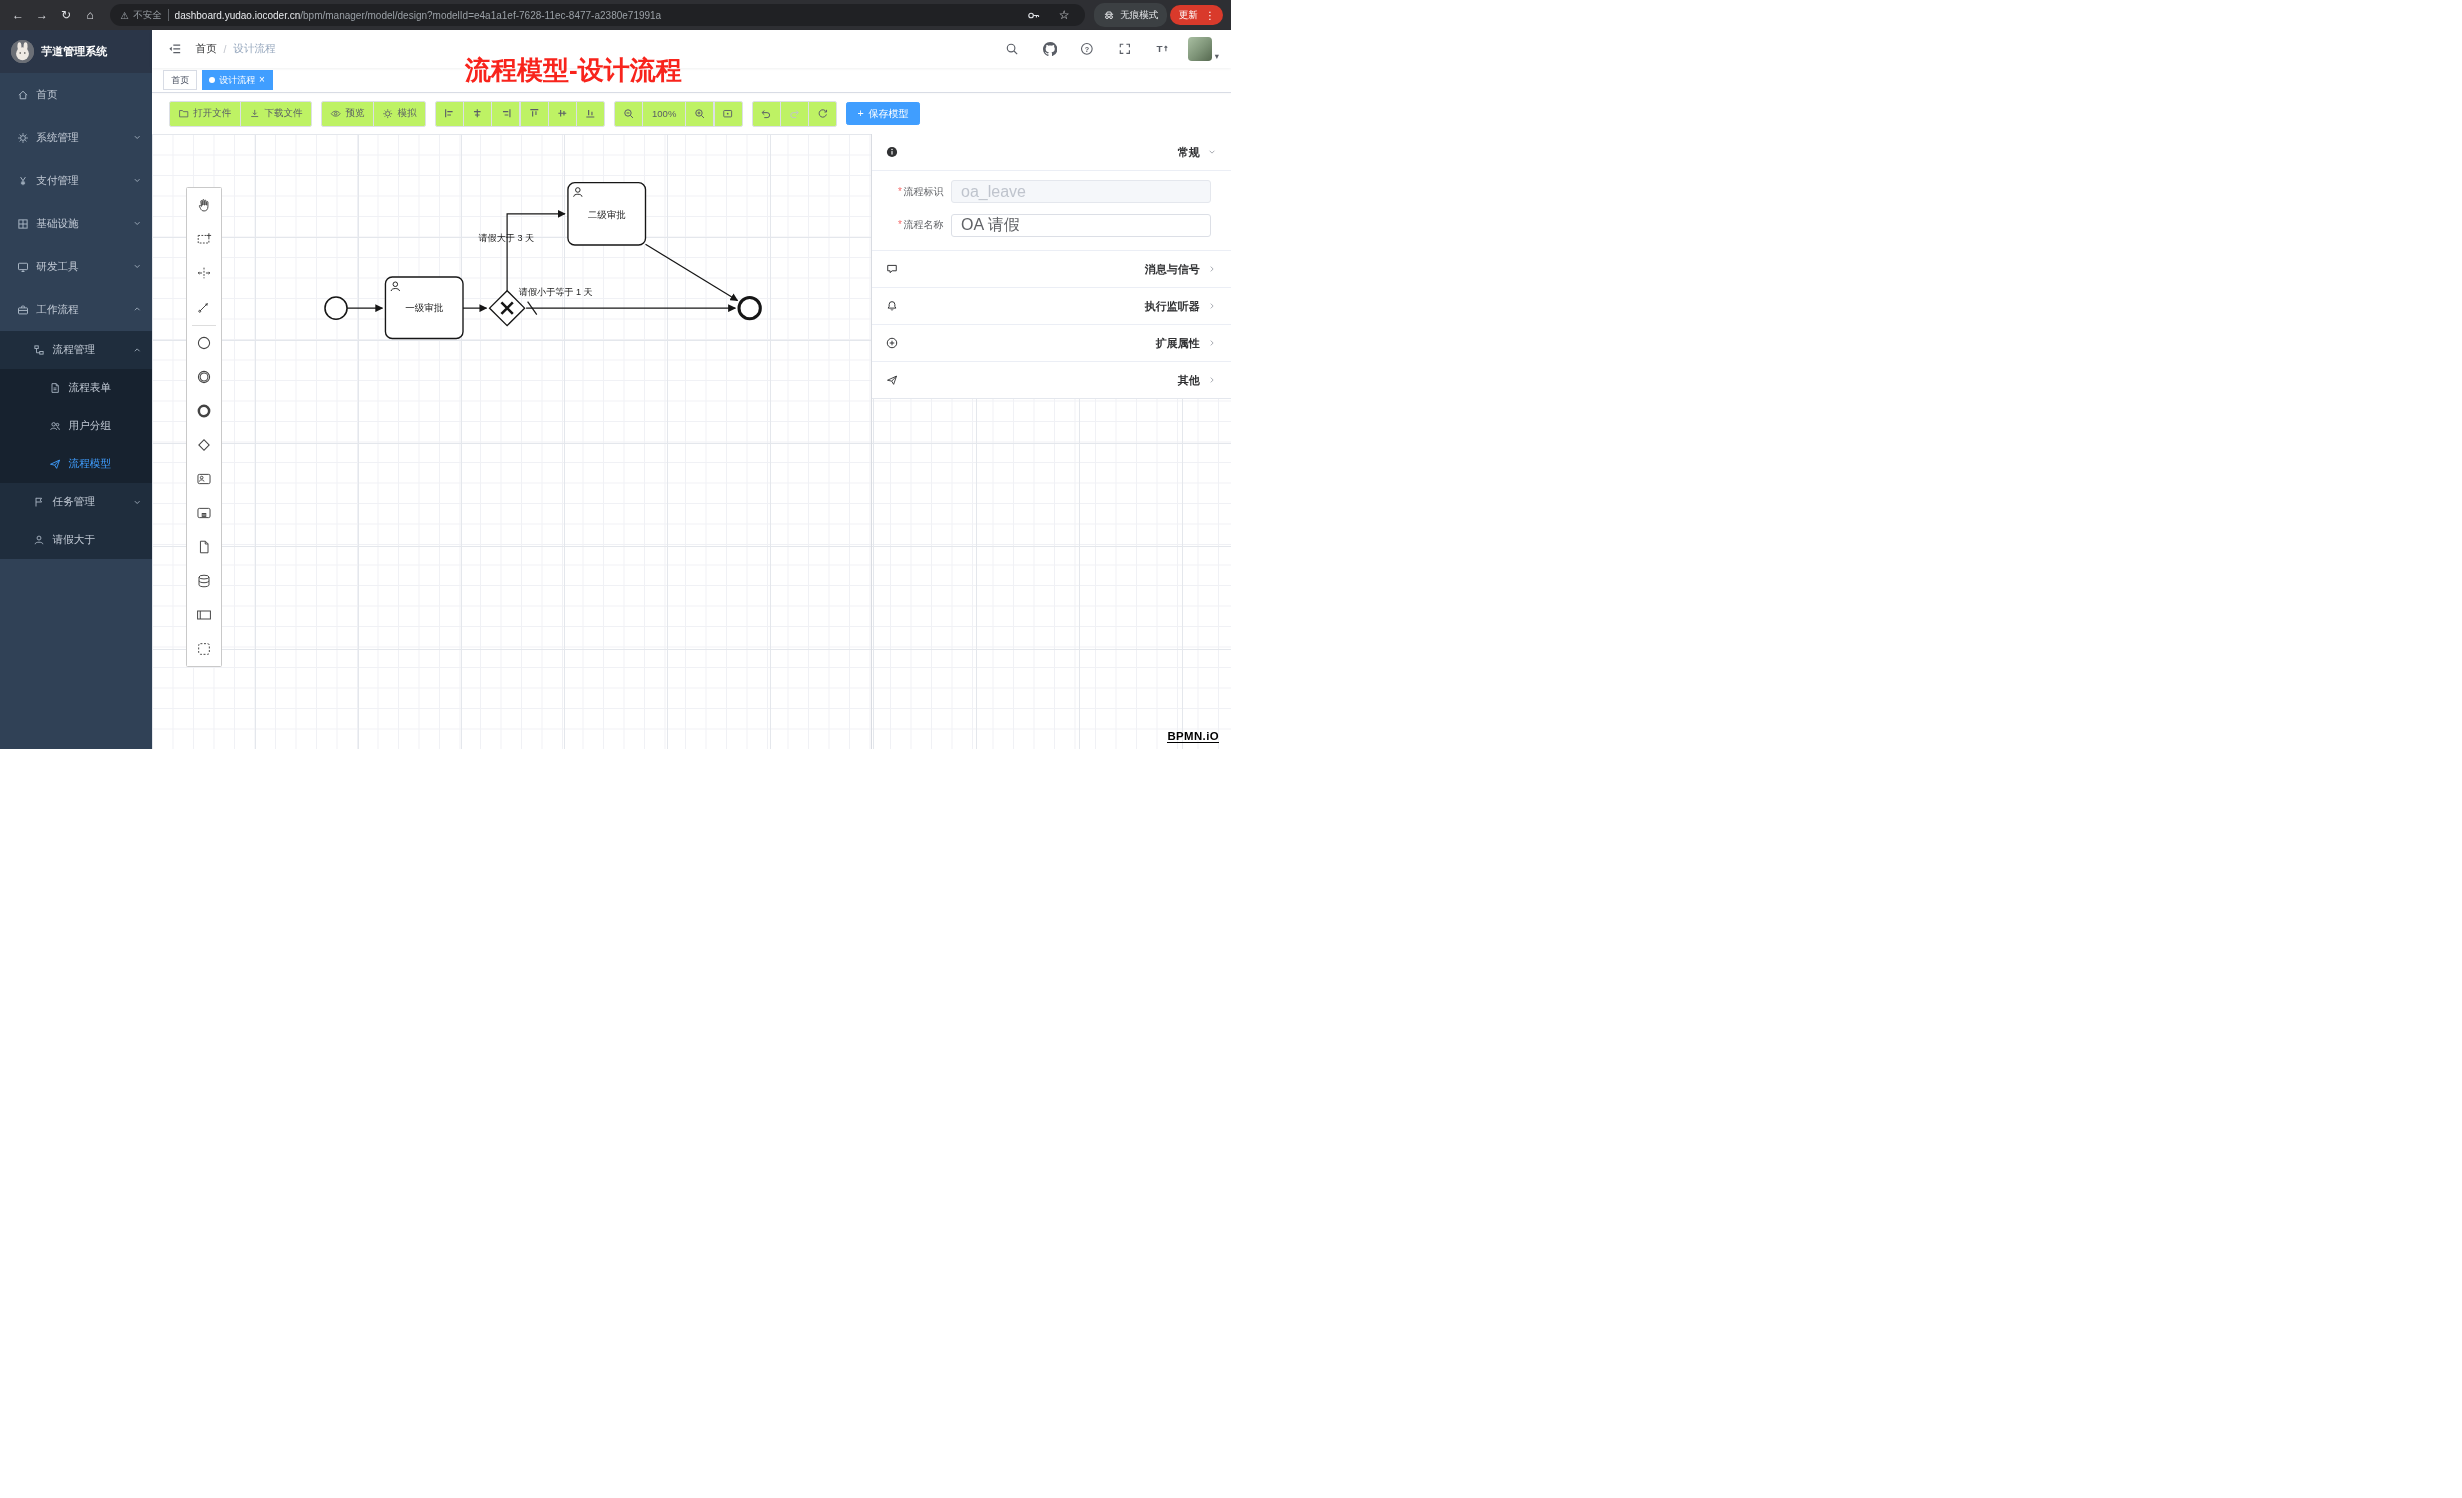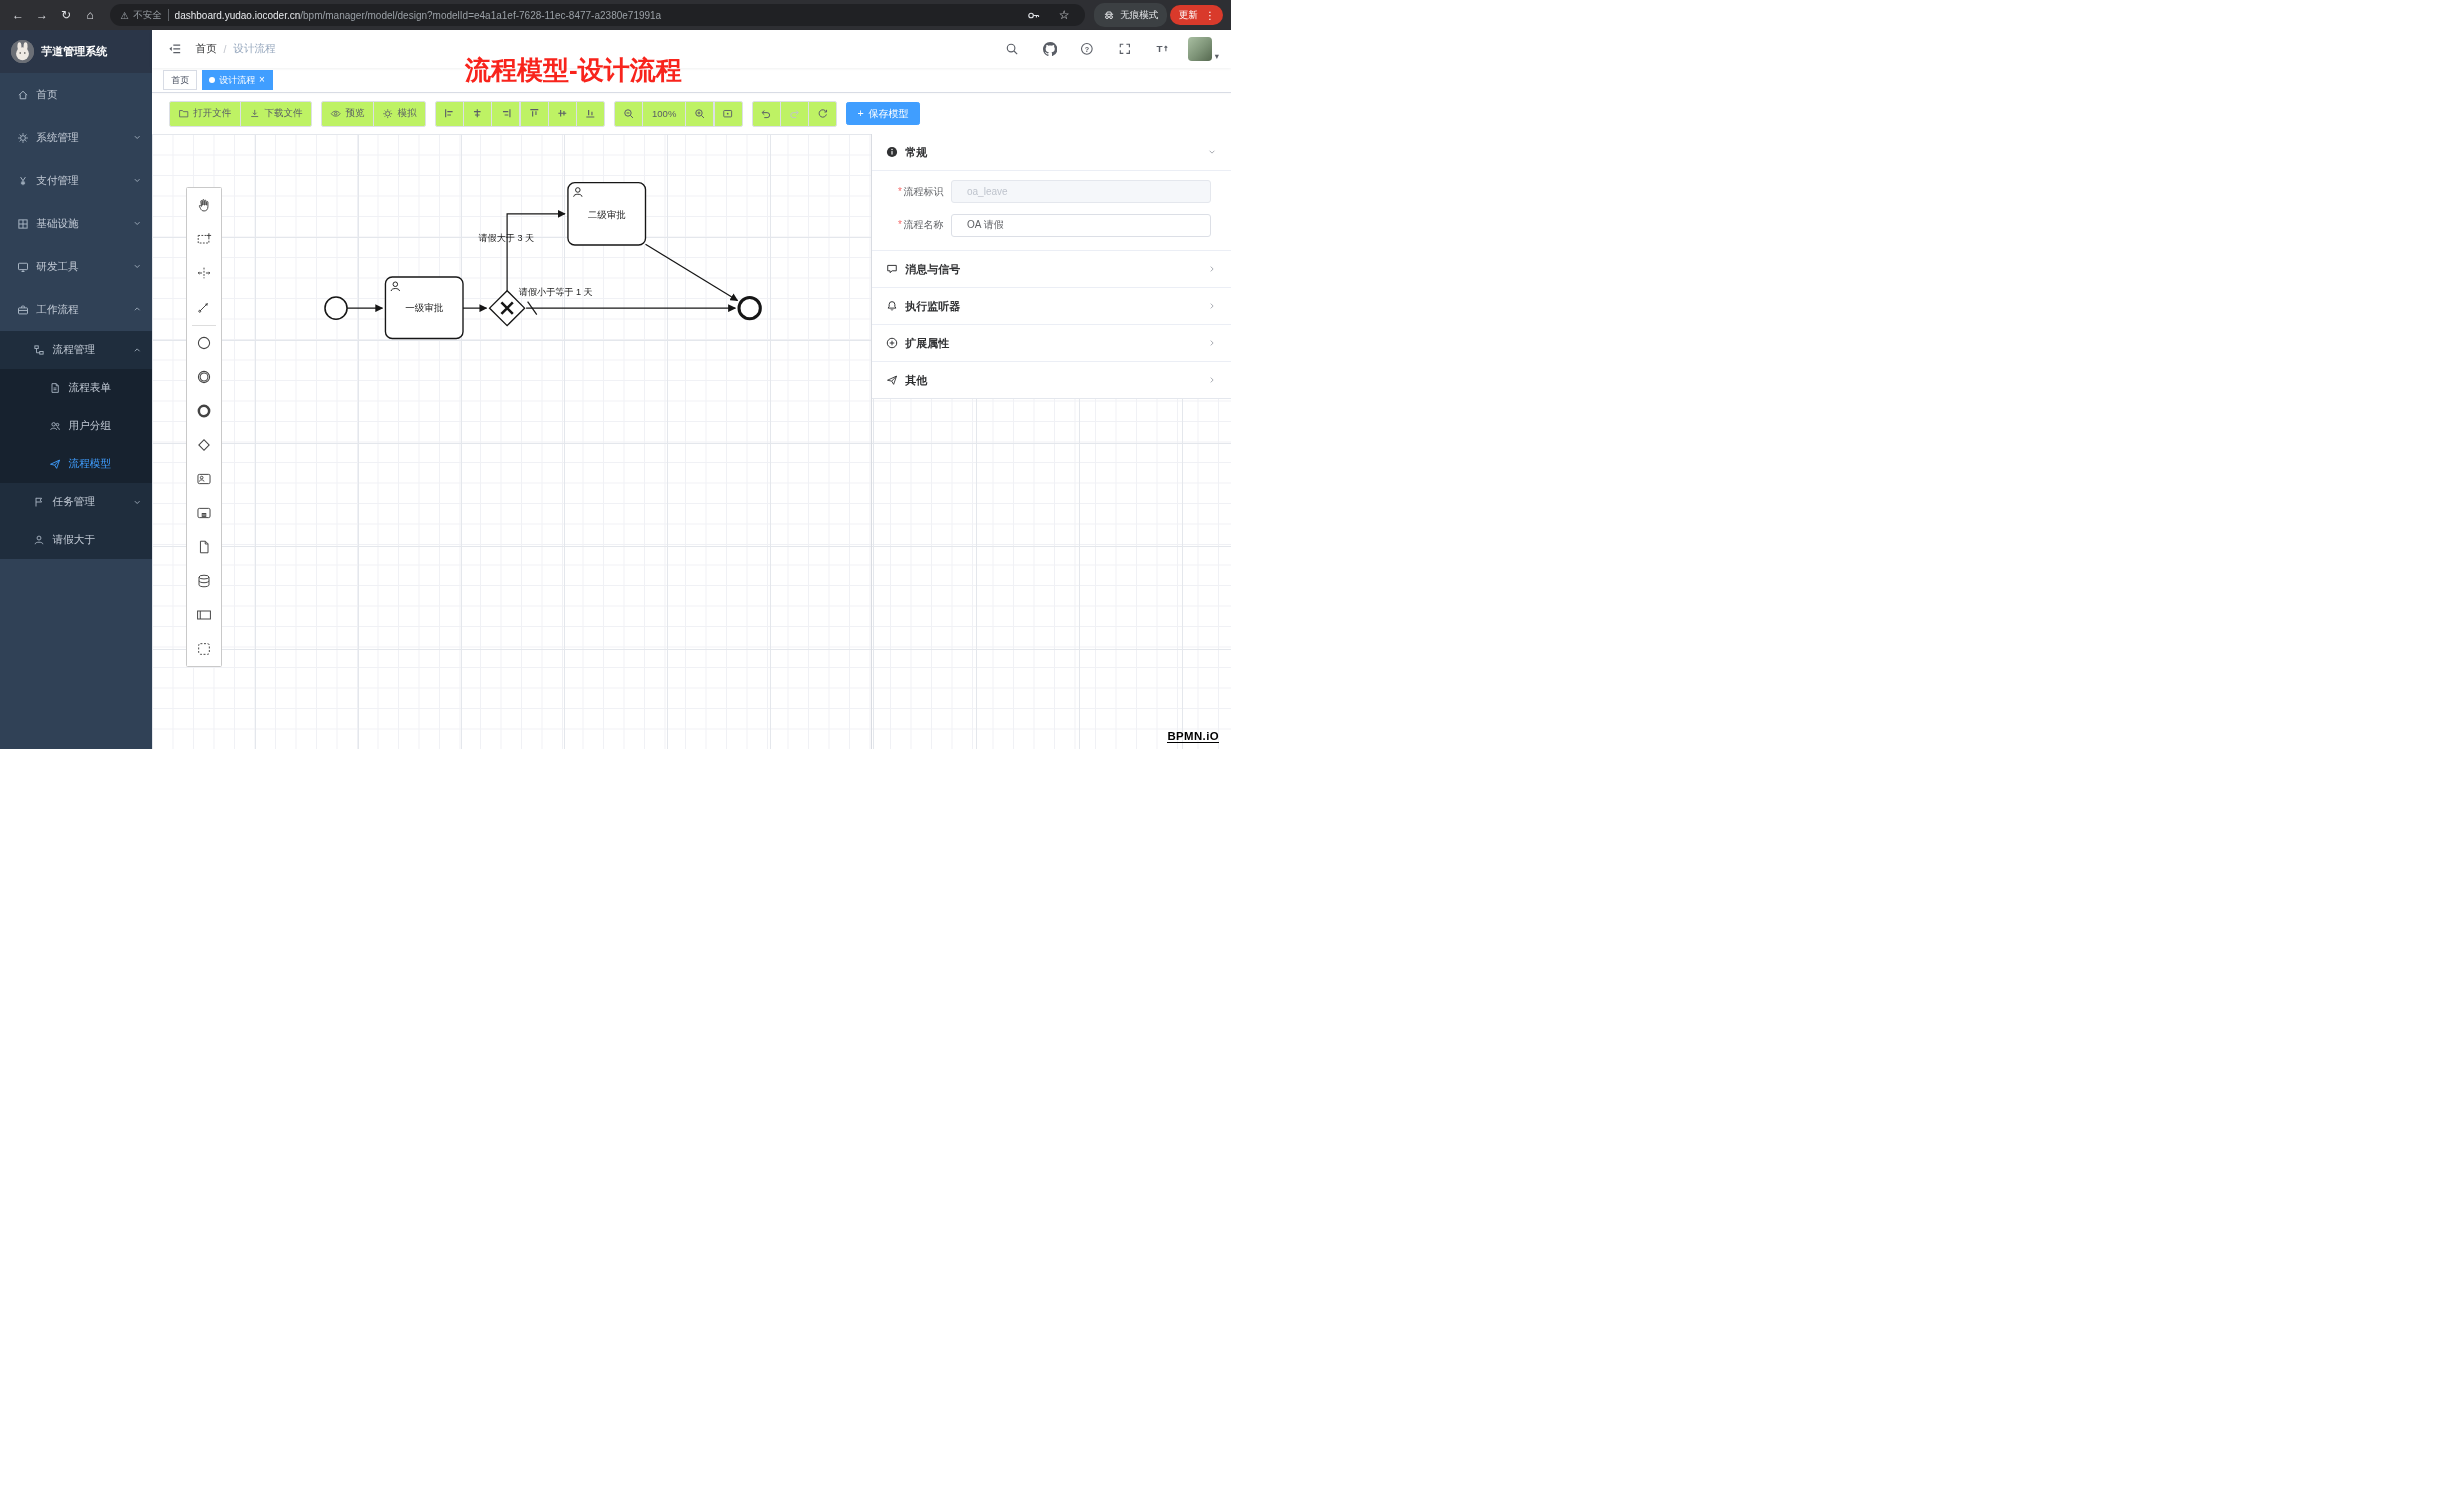--- a/index.html
+++ b/index.html
@@ -82,28 +82,28 @@
       #ffffff;
   }
   .diagram { position:absolute; inset:0; width:100%; height:100%; z-index:1; }
 
   .palette { position:absolute; left:34px; top:53px; width:36px; background:#fff; border:0.8px solid #c9c9c9; border-radius:1.5px; z-index:3; }
   .p-entry { height:34px; display:flex; align-items:center; justify-content:center; color:#404040; cursor:pointer; }
   .p-sep { height:0.8px; background:#ddd; margin:0.8px 4.6px; }
 
   .props { position:absolute; left:719px; top:0; width:360px; bottom:0; border-left:0.8px solid #d9dce2; z-index:3; }
   .props-card { background:#fff; }
-  .sec-head { height:37px; display:flex; align-items:center; gap:7.6px; padding:0 13.7px; border-bottom:0.8px solid #ebeef5; cursor:pointer; }
+  .sec-head { height:37px; display:flex; align-items:center; gap:7.6px; padding:0 13.7px; border-bottom:0.8px solid #ebeef5; cursor:pointer;text-align:right; }
   .sec-title { flex:1; font-size:11px; font-weight:bold; color:#303133; }
   .sec-chev { color:#a8abb2; }
   .sec-body { padding:9px 0 3px; border-bottom:0.8px solid #ebeef5; }
   .form-row { display:flex; align-items:center; margin-bottom:10.6px; padding-right:20px; }
   .form-row label { flex:none; width:79px; text-align:right; padding-right:7.6px; font-size:10px; color:#606266; white-space:nowrap; }
   .req { color:#f56c6c; margin-right:1.5px; }
-  .form-row input { flex:1; min-width:0; height:23px; border:0.8px solid #dcdfe6; border-radius:3px; padding:0 15px; font-size:10px; color:#606266; outline:none; background:#fff; font-family:inherit; }
+  .form-row input { flex:1; min-width:0; height:23px; border:0.8px solid #dcdfe6; border-radius:3px; padding:0 9px; font-size:16px; color:#606266; outline:none; background:#fff; font-family:inherit; }
   .form-row input[disabled] { background:#f5f7fa; border-color:#e4e7ed; color:#bfc4cd; }
 
   .watermark { position:absolute; right:12px; bottom:6px; z-index:4; font-weight:bold; font-size:11.4px; color:#000; letter-spacing:0.4px; border-bottom:1.5px solid #000; cursor:pointer; text-decoration:none; }
 
   .annotation { position:absolute; left:465px; top:53px; font-size:26px; font-weight:bold; color:#f8241c; z-index:50; pointer-events:none; white-space:nowrap; }
 </style>
 </head>
 <body>
 
 <div class="browser">

